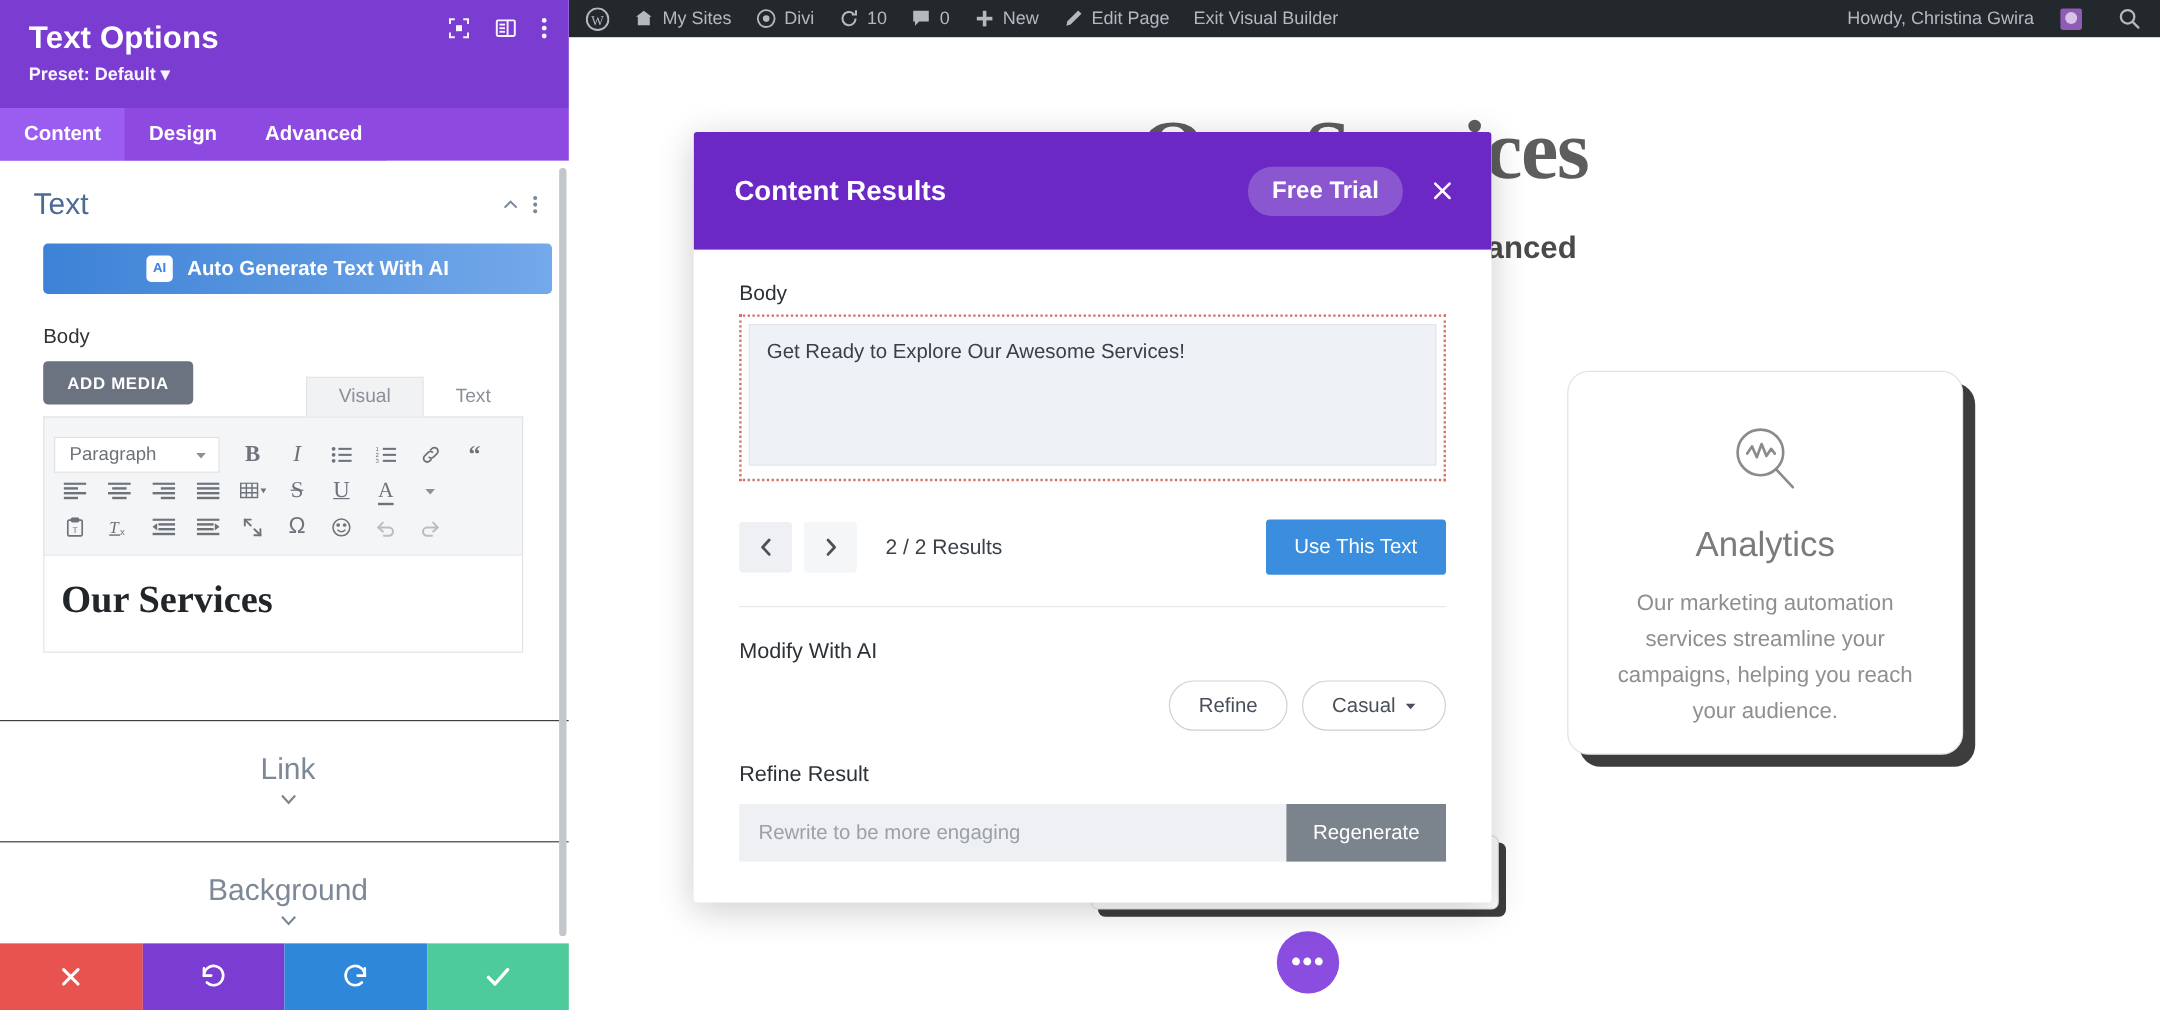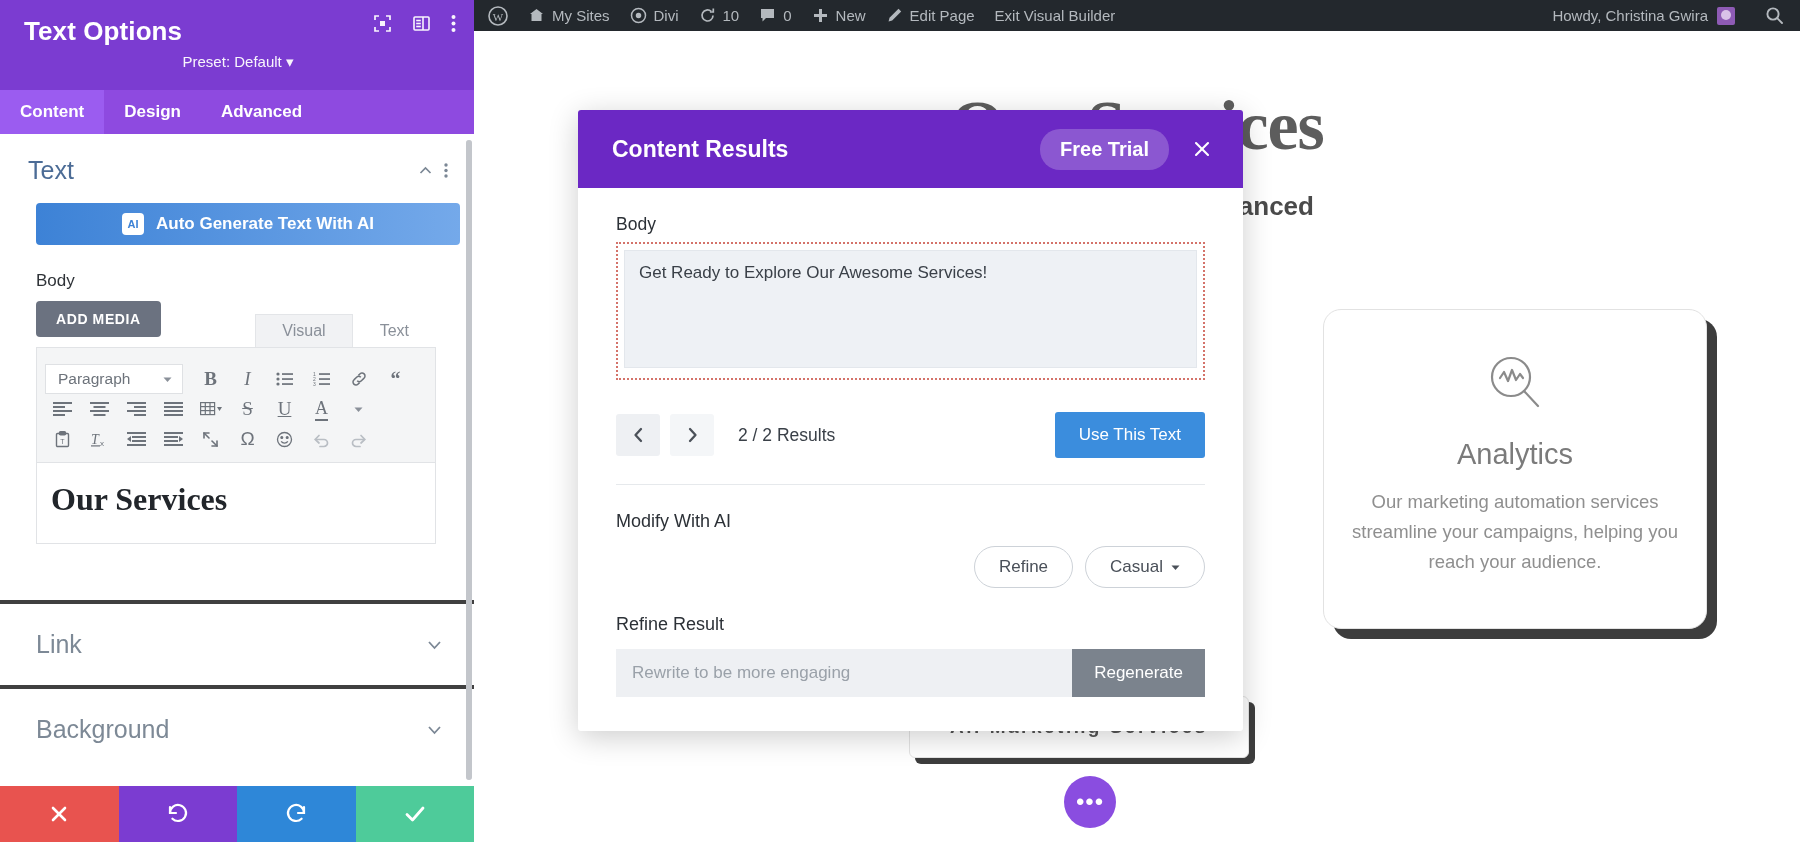--- a/index.html
+++ b/index.html
@@ -16,21 +16,21 @@
     background: #23282d; color: #b4b9be;
     display: flex; align-items: center;
     font-size: 15px;
   }
   .wp-item {
     display: flex; align-items: center; gap: 7px;
     padding: 0 10px; height: 31px; color: #b4b9be; white-space: nowrap;
   }
   .wp-item.first { padding-left: 14px; }
   .wp-spacer { flex: 1; }
-  .wp-howdy { display:flex; align-items:center; gap:9px; padding-right: 14px; }
+  .wp-howdy { display:flex; align-items:center; gap:22px; padding-right: 14px; }
   .wp-avatar {
     width: 18px; height: 18px; background: #8e5bb5; border-radius: 2px;
     display:inline-block; position: relative; overflow:hidden;
   }
   .wp-avatar::after{
     content:""; position:absolute; left:4px; top:3px; width:10px; height:10px;
     border-radius:50%; background:#d9c2e8;
   }
   .wp-search { padding: 0 16px; }
   svg { display: block; }
@@ -52,21 +52,21 @@
   .card {
     position: absolute; background: #fff;
     border: 1px solid #e2e2e2; border-radius: 18px;
     box-shadow: 10px 10px 0 #3d3d3d;
     padding: 34px 28px; text-align: center;
   }
   .card-icon { margin: 6px auto 22px; width: 66px; height: 66px; }
   .card-title { font-size: 29px; color: #7b7b7b; margin-bottom: 16px; font-weight: 400;}
   .card-text { font-size: 18.5px; line-height: 30px; color: #8f8f8f; }
   .card-a { left: 335px; top: 290px; width: 300px; height: 305px; }
-  .card-b { left: 849px; top: 278px; width: 384px; height: 320px; }
+  .card-b { left: 832px; top: 278px; width: 330px; height: 320px; }
   .btn-pill {
     position: absolute; left: 435px; top: 665px; width: 340px; height: 62px;
     background: #fff; border: 1px solid #e4e4e4; border-radius: 6px;
     box-shadow: 6px 6px 0 #3d3d3d;
     display:flex; align-items:center; justify-content:center;
     font-size: 19px; letter-spacing: 2.5px; font-weight: 700; color:#555;
   }
   .dots-fab {
     position: absolute; left: 590px; top: 745px; width: 52px; height: 52px;
     border-radius: 50%; background: #8a4de0;
@@ -80,21 +80,21 @@
     background: #fff; display: flex; flex-direction: column;
     border-right: 0;
   }
   .panel-head {
     background: linear-gradient(180deg,#7b3fd4 0%, #7a3fd2 100%);
     background: #7b3cd1;
     padding: 16px 22px 14px 24px; color: #fff; position: relative;
     height: 90px;
   }
   .panel-title { font-size: 26px; font-weight: 700; letter-spacing: .1px; }
-  .panel-preset { font-size: 15px; font-weight: 400; margin-top: 6px; opacity: .95; text-align: center; }
+  .panel-preset { font-size: 15px; font-weight: 700; margin-top: 6px; opacity: .95; }
   .head-icons { position: absolute; right: 18px; top: 14px; display:flex; gap: 20px; align-items:center;}
   .head-icon { opacity:.95; cursor:pointer; }
   .tabs { display: flex; background: #8e4ae0; height: 44px; }
   .tab {
     flex: 0 0 auto; padding: 0 20px; height: 44px; display:flex; align-items:center;
     color:#fff; font-size: 17px; font-weight: 600; cursor: pointer;
     background: #8e4ae0;
   }
   .tab.active { background: #9b5cf0; }
   .search-row {
@@ -168,38 +168,38 @@
   }
   .ed-content {
     border: 1px solid #e1e3e6; background:#fff; min-height: 82px;
     padding: 18px 14px 10px;
   }
   .ed-content h2 {
     font-family: "Liberation Serif", serif; font-size: 32px; font-weight: 700; color:#22262b;
   }
   .acc-row {
     display:flex; align-items:center; padding: 26px 30px 26px 36px;
-    border-top: 4px solid #404040; cursor:pointer;
+    border-top: 1px solid #404040; cursor:pointer;flex-direction:column;
   }
   .acc-label { flex:1; font-size: 25px; color: #7d8996; font-weight: 400; }
   .panel-foot { display:flex; height: 56px; }
   .foot-btn { flex:1; display:flex; align-items:center; justify-content:center; cursor:pointer; }
   .foot-x { background: #e8534f; }
   .foot-undo { background: #7b3cd1; }
   .foot-redo { background: #2e87d8; }
   .foot-ok { background: #4ecb9a; }
 
   
   .modal {
     position: absolute; left: 578px; top: 110px; width: 665px;
     background: #fff; box-shadow: 0 6px 30px rgba(0,0,0,.20);
     border-radius: 3px; overflow: hidden; z-index: 30;
   }
   .modal-head {
-    background: #6b28c4; height: 78px; display:flex; align-items:center;
+    background: #6b28c4; height: 98px; display:flex; align-items:center;
     padding: 0 22px 0 34px; color:#fff;
   }
   .modal-title { font-size: 23px; font-weight: 700; flex:1; }
   .free-trial {
     background: rgba(255,255,255,.22); border-radius: 20px;
     padding: 9px 20px; font-size: 20px; font-weight: 600; margin-right: 14px; cursor:pointer;
   }
   .modal-close { font-size: 28px; line-height: 1; padding: 0 8px; cursor:pointer; font-weight: 300;}
   .modal-body { padding: 26px 38px 34px; }
   .m-label { font-size: 17.5px; color: #2c3137; margin-bottom: 7px; }

